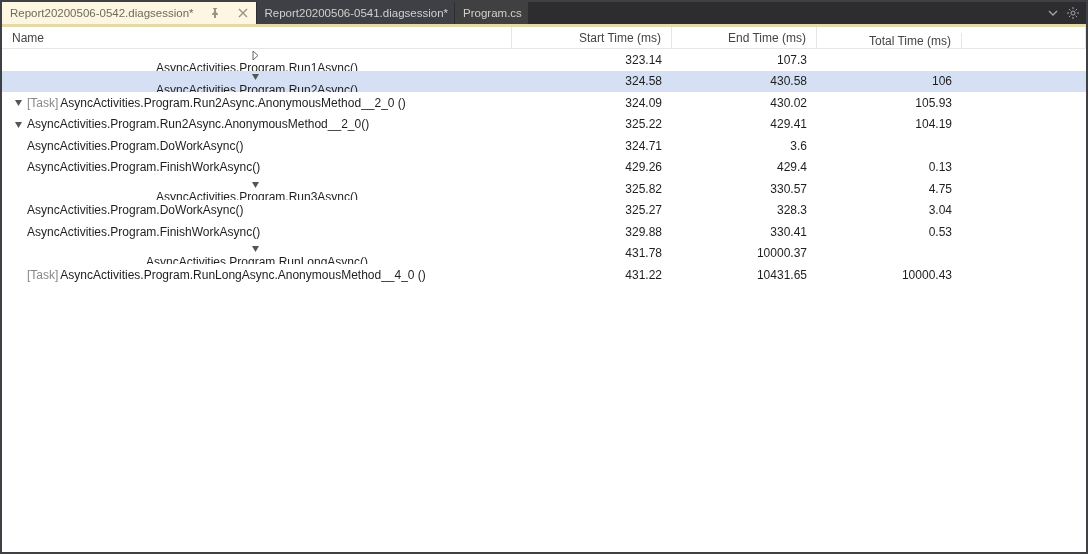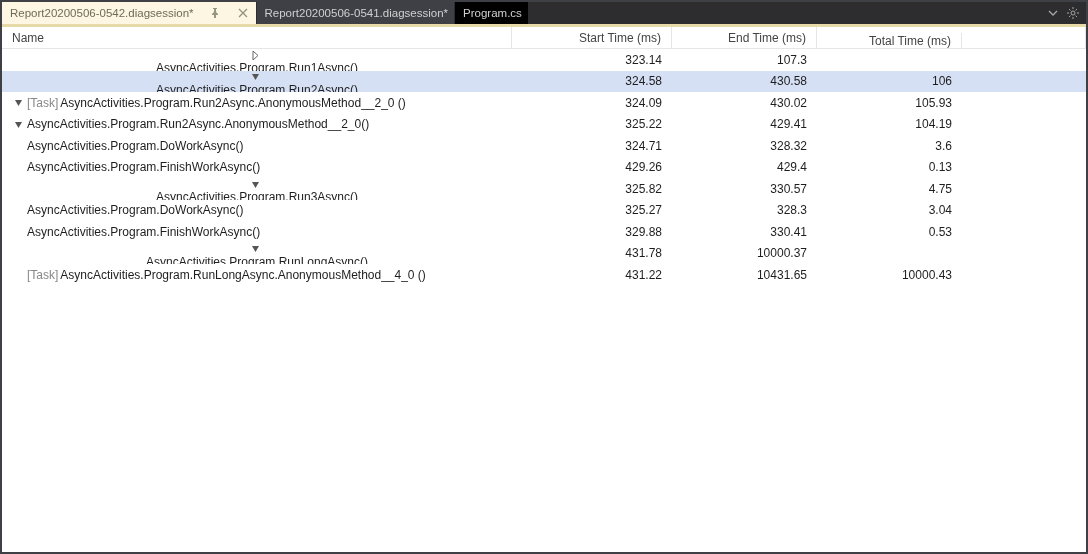--- a/index.html
+++ b/index.html
@@ -35,21 +35,21 @@
   }
   .tab.active {
     background: #fdf6e3;
     color: #6c6c57;
   }
   .tab.inactive {
     background: #3f3f46;
     color: #d0d0d0;
   }
   .tab.plain {
-    background: #000000;
+    background: #404040;
     color: #d0d0d0;
   }
   .tab .pin, .tab .close {
     width: 14px; height: 14px;
     display: flex; align-items: center; justify-content: center;
     font-size: 10px;
     opacity: 0.7;
   }
   .tab .pin svg, .tab .close svg { width: 10px; height: 10px; }
   .tabstrip-right {
@@ -237,21 +237,20 @@
         <div class="cell end">429.41</div>
         <div class="cell total">104.19</div>
         <div class="cell pad"></div>
       </div>
       <div class="row">
         <div class="cell name indent-3">
           <span class="expander"></span>
           <span>AsyncActivities.Program.DoWorkAsync()</span>
         </div>
         <div class="cell start">324.71</div>
-        <div class="cell end">328.32</div>
         <div class="cell total">3.6</div>
         <div class="cell pad"></div>
       </div>
       <div class="row">
         <div class="cell name indent-3">
           <span class="expander"></span>
           <span>AsyncActivities.Program.FinishWorkAsync()</span>
         </div>
         <div class="cell start">429.26</div>
         <div class="cell end">429.4</div>

